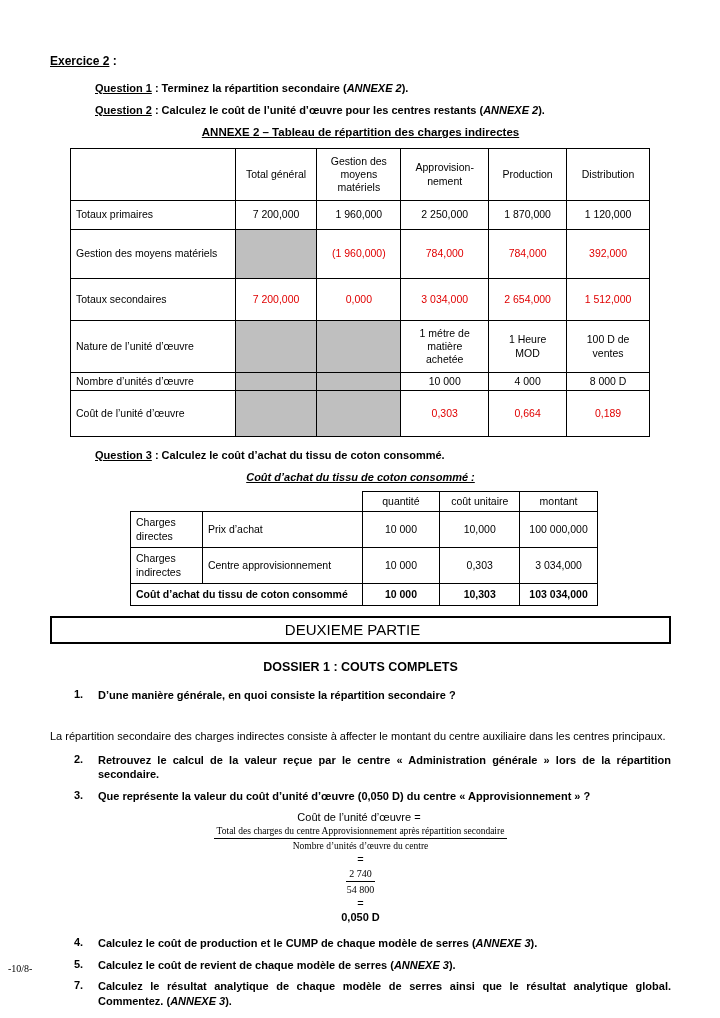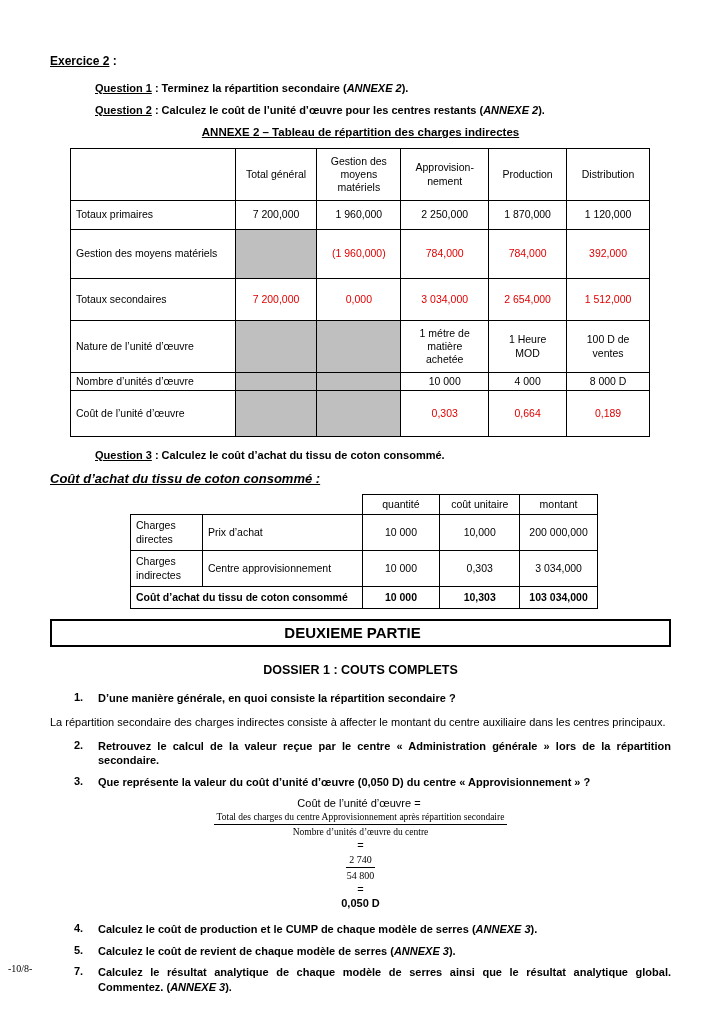--- a/index.html
+++ b/index.html
@@ -29,34 +29,34 @@
   .t1 tr.h  td { height:52px; }
   .t1 tr.r1 td { height:29px; }
   .t1 tr.r2 td { height:49px; }
   .t1 tr.r3 td { height:42px; }
   .t1 tr.r4 td { height:52px; }
   .t1 tr.r5 td { height:18px; }
   .t1 tr.r6 td { height:46px; }
 
   .q3 { margin:12px 0 10px 45px; }
 
-  .cout-title { font-size:13px; font-weight:bold; font-style:italic; margin-bottom:8px; }
+  .cout-title { text-align:center; font-size:11px; font-weight:bold; font-style:italic; margin-bottom:8px; }
   .t2 { margin-left:80px; width:468px; }
   .t2 tr.h  td { height:20px;margin-top:24px; }
   .t2 tr.r  td { height:36px; }
   .t2 tr.tot td { height:22px; font-weight:bold; }
 
-  .banner { margin-top:10px; border:2px solid #000; text-align:center; font-size:15px; font-weight:bold; padding:3px 16px 4px 0; }
+  .banner { margin-top:10px; border:2px solid #000; text-align:center; font-size:15px; font-weight:normal; padding:3px 16px 4px 0; }
   .dossier-title { text-align:center; font-size:12.5px; font-weight:bold; margin:16px 0 14px 0; }
 
   .li { display:flex; margin:0 0 7px 24px; font-size:11px; font-weight:bold; }
   .li .num { width:24px; flex:none; }
   .li .txt { flex:1; text-align:justify; line-height:1.32; }
 
-  .answer { font-size:11px; margin:9px 0 10px 0; line-height:1.3; }
+  .answer { font-size:11px; margin:26px 0 10px 0; line-height:1.3; }
 
   .formula { display:flex; align-items:center; flex-wrap:nowrap; margin:6px 0 12px 0;flex-direction:column; }
   .formula > span { white-space:pre; }
   .frac { display:inline-flex; flex-direction:column; align-items:center; font-family:"Liberation Serif", serif; font-size:9.5px; margin:0 3px; line-height:1.3; }
   .frac .fnum { border-bottom:1px solid #000; padding:0 3px 1px 3px; }
   .frac .fden { padding-top:1px; }
   .frac.numbers { font-style:normal; font-size:10px; }
 
   .footer { position:absolute; left:8px; right:0; bottom:44px; text-align:left; font-family:"Liberation Serif", serif; font-size:10px; }
 </style>
@@ -176,21 +176,21 @@
       <td class="noborder"></td>
       <td>quantité</td>
       <td>coût unitaire</td>
       <td>montant</td>
     </tr>
     <tr class="r">
       <td class="l">Charges directes</td>
       <td class="l">Prix d’achat</td>
       <td>10 000</td>
       <td>10,000</td>
-      <td>200 000,000</td>
+      <td>100 000,000</td>
     </tr>
     <tr class="r">
       <td class="l">Charges indirectes</td>
       <td class="l">Centre approvisionnement</td>
       <td>10 000</td>
       <td>0,303</td>
       <td>3 034,000</td>
     </tr>
     <tr class="tot">
       <td class="l" colspan="2">Coût d’achat du tissu de coton consommé</td>

